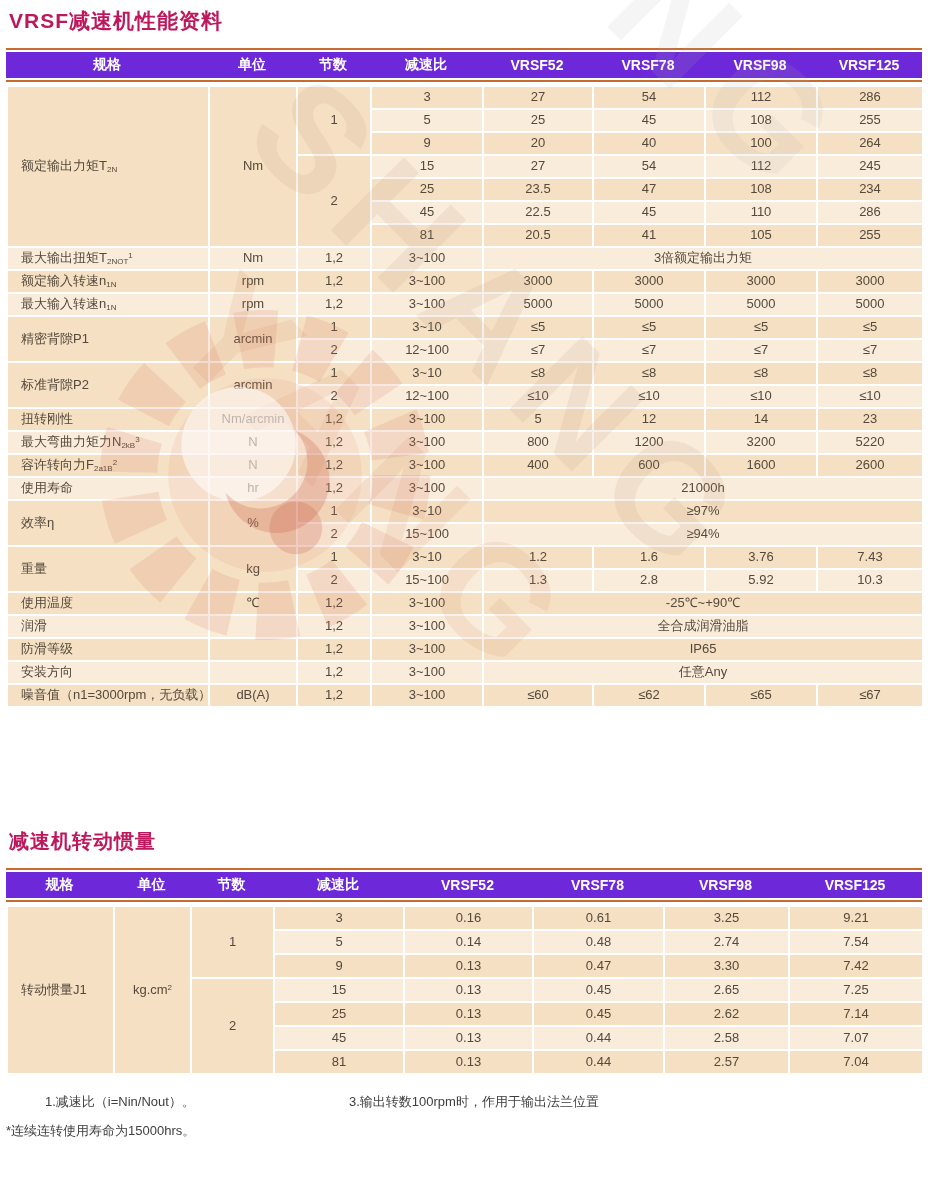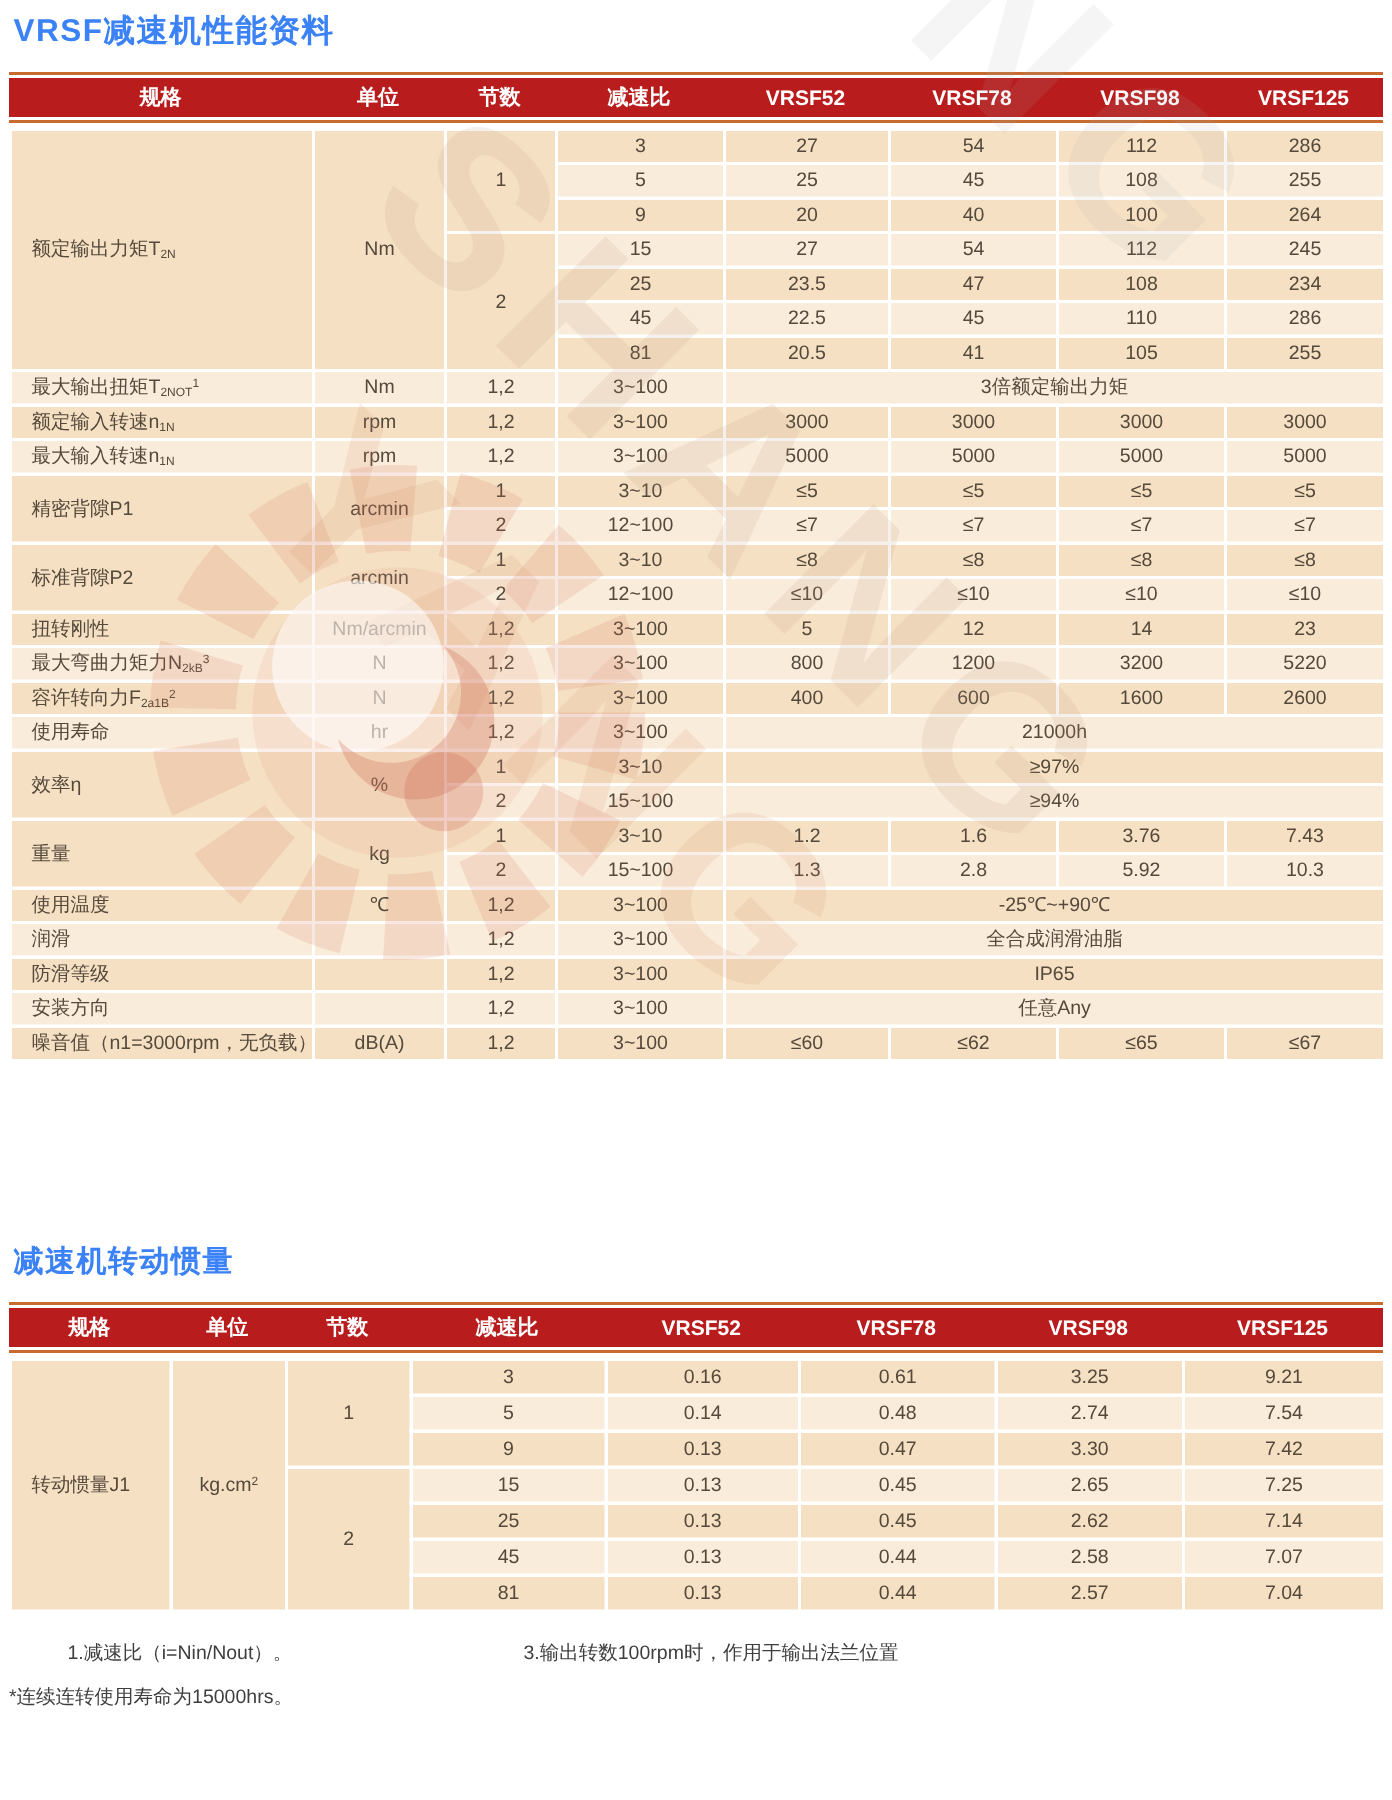--- a/index.html
+++ b/index.html
@@ -6,32 +6,32 @@
   html,body { background:#fff; }
   body {
     width:928px; height:1200px;
     font-family:"Liberation Sans", sans-serif;
     position:relative; overflow:hidden;
     color:#54493B;
   }
   .content { position:relative; z-index:1; padding:8px 6px 0 6px; }
 
   .page-title {
-    font-size:21px; font-weight:bold; color:#3b82f6;
+    font-size:21px; font-weight:bold; color:#be185d;
     margin-left:3px; line-height:26px; letter-spacing:1px;
   }
   .section-title2 { margin-top:120px; font-size:20px; }
 
   .tableblock { margin-top:14px; width:916px; }
   .hr-line { height:2px; background:#C76B30; }
   .hr-line.top { margin-bottom:2px; }
   .hr-line.bottom { margin-top:2px; margin-bottom:3px; }
 
   .head-band {
-    display:flex; background:#b91c1c; height:26px; align-items:center;
+    display:flex; background:#6d28d9; height:26px; align-items:center;
   }
   .hcell {
     color:#fff; font-weight:bold; font-size:14px; text-align:center;
     white-space:nowrap; overflow:hidden;
   }
 
   table { border-collapse:collapse; table-layout:fixed; width:916px; }
   td {
     border:2px solid #ffffff; text-align:center; vertical-align:middle;
     font-size:13px; color:#54493B; padding:0 2px; line-height:1.1;

